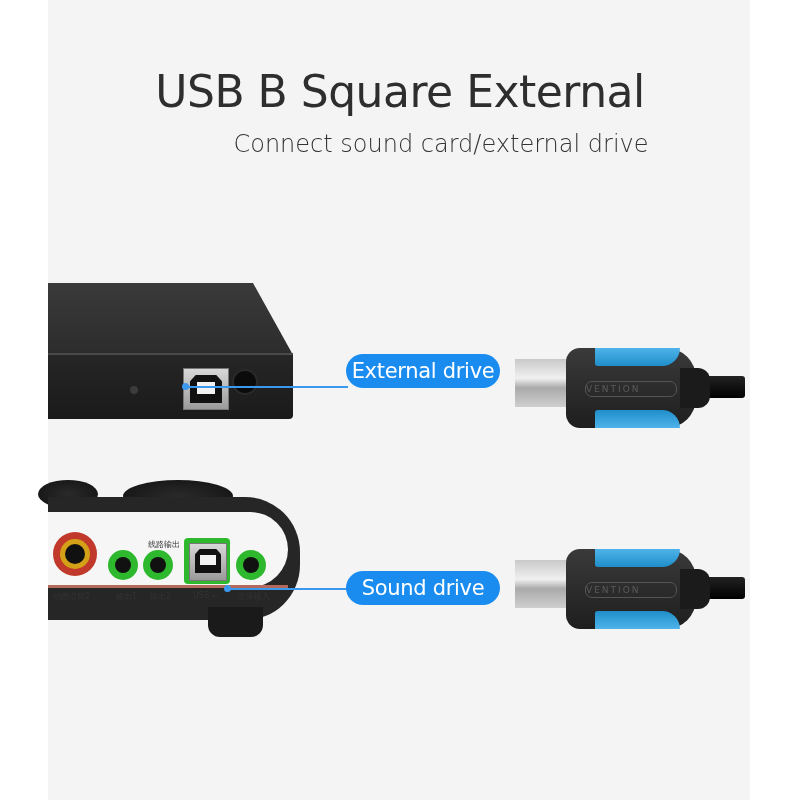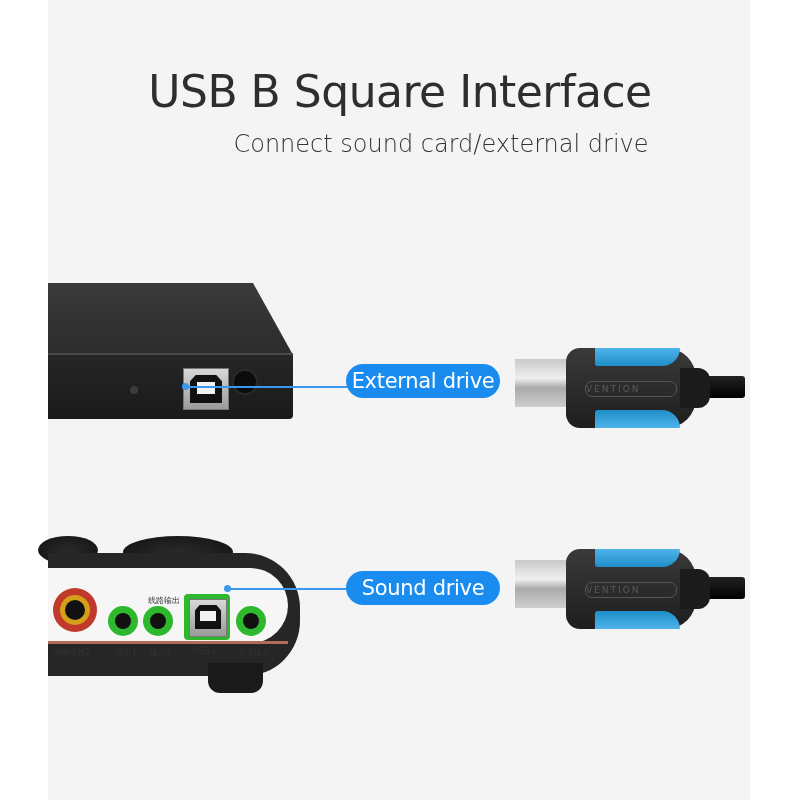--- a/index.html
+++ b/index.html
@@ -14,21 +14,21 @@
   .drive{position:absolute;left:48px;top:283px;width:248px;height:136px;}
   .drive-top-wrap{position:absolute;left:0;top:0;width:245px;height:72px;background:linear-gradient(#3a3a3a,#2c2c2c);clip-path:polygon(0 0,205px 0,245px 72px,0 72px);}
   .drive-front{position:absolute;left:0;top:72px;width:245px;height:64px;background:linear-gradient(#262626,#1a1a1a);border-radius:0 0 4px 0;}
   .drive-edge{position:absolute;left:0;top:70px;width:245px;height:4px;background:#4a4a4a;}
   .usb-b{position:absolute;background:linear-gradient(#d8d8d8,#9a9a9a);border:1px solid #777;}
   .usb-b-inner{position:absolute;background:#111;clip-path:polygon(18% 0,82% 0,100% 22%,100% 100%,0 100%,0 22%);}
   .usb-b-tongue{position:absolute;background:#f2f2f2;}
   .dc-jack{position:absolute;border-radius:50%;background:#0b0b0b;border:2px solid #2a2a2a;}
   .screw{position:absolute;width:8px;height:8px;border-radius:50%;background:#3c3c3c;}
   
-  .card{position:absolute;left:48px;top:528px;width:255px;height:170px;}
+  .card{position:absolute;left:48px;top:472px;width:255px;height:170px;}
   .knob{position:absolute;border-radius:50%;background:radial-gradient(#2a2a2a,#111);}
   .card-body{position:absolute;left:0;top:25px;width:252px;height:123px;background:#262626;border-radius:0 55px 55px 0;}
   .card-face{position:absolute;left:0;top:40px;width:240px;height:75px;background:#f6f6f6;border-radius:0 40px 40px 0;}
   .card-base{position:absolute;left:0;top:113px;width:240px;height:3px;background:#b36a5a;}
   .foot{position:absolute;left:160px;top:135px;width:55px;height:30px;background:#1a1a1a;border-radius:0 0 12px 12px;}
   .jack{position:absolute;border-radius:50%;}
   .green-ring{background:#2eb82e;}
   .jack-hole{position:absolute;border-radius:50%;background:#111;}
   .tiny-label{position:absolute;font-size:8px;color:#333;white-space:nowrap;font-family:"DejaVu Sans",sans-serif;}
   
@@ -39,38 +39,38 @@
   .plug-blue-top{position:absolute;left:95px;top:0;width:85px;height:18px;background:linear-gradient(#4fb3ea,#1f8ec9);border-radius:0 0 40px 6px;}
   .plug-blue-bot{position:absolute;left:95px;top:62px;width:85px;height:18px;background:linear-gradient(#1f8ec9,#4fb3ea);border-radius:6px 40px 0 0;}
   .plug-tail{position:absolute;left:180px;top:20px;width:30px;height:40px;background:#1b1b1b;border-radius:0 12px 12px 0;}
   .plug-brand{position:absolute;left:85px;top:33px;width:90px;height:14px;border:1px solid #555;border-radius:7px;font-size:9px;color:#5a5a5a;letter-spacing:2px;line-height:14px;font-family:"DejaVu Sans",sans-serif;}
 </style>
 </head>
 <body>
 
 <div class="panel"></div>
 
-<div class="title">USB B Square Interface</div>
+<div class="title">USB B Square External</div>
 <div class="subtitle">Connect sound card/external drive</div>
 
 <div class="drive">
   <div class="drive-top-wrap"></div>
   <div class="drive-edge"></div>
   <div class="drive-front"></div>
   <div class="screw" style="left:82px;top:103px;"></div>
   <div class="usb-b" style="left:135px;top:85px;width:44px;height:40px;">
     <div class="usb-b-inner" style="left:6px;top:6px;width:32px;height:28px;"></div>
     <div class="usb-b-tongue" style="left:13px;top:13px;width:18px;height:12px;"></div>
   </div>
   <div class="dc-jack" style="left:184px;top:86px;width:22px;height:22px;"></div>
 </div>
 
 <div class="leader-dot" style="left:182px;top:383px;"></div>
 <div class="leader" style="left:186px;top:386px;width:162px;"></div>
-<div class="pill" style="left:346px;top:364px;width:154px;">External drive</div>
+<div class="pill" style="left:346px;top:354px;width:154px;">External drive</div>
 
 <div class="cable" style="left:500px;top:348px;">
   <div class="cable-wire"></div>
   <div class="plug-metal"></div>
   <div class="plug-body"></div>
   <div class="plug-blue-top"></div>
   <div class="plug-blue-bot"></div>
   <div class="plug-tail"></div>
   <div class="plug-brand">VENTION</div>
 </div>

